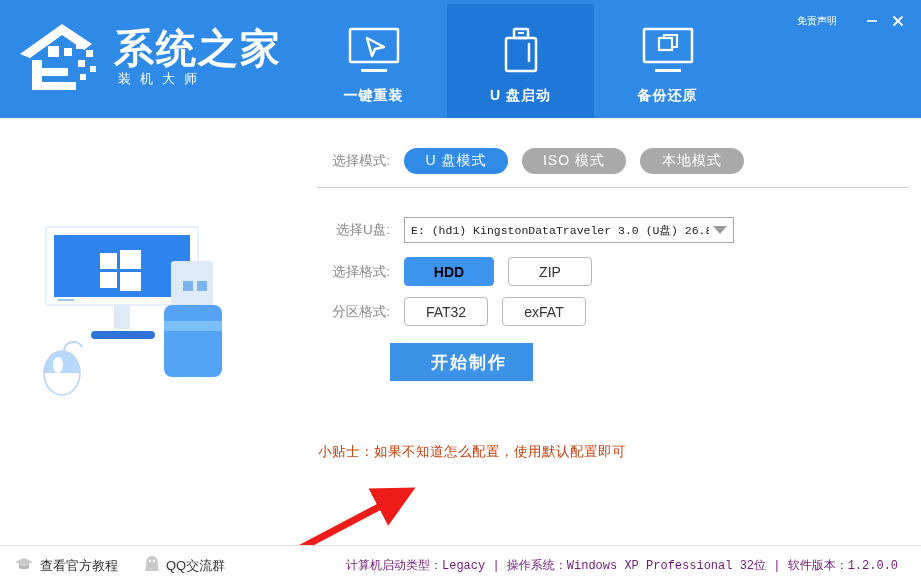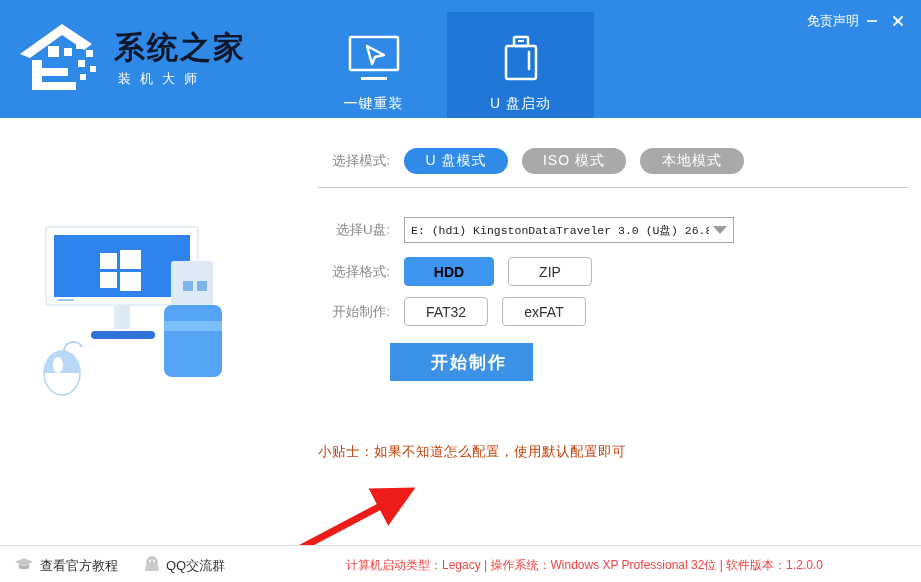--- a/index.html
+++ b/index.html
@@ -13,42 +13,42 @@
     position:absolute;left:0;top:0;width:921px;height:118px;
     background:#2e8ae6;
   }
   .logo{
     position:absolute;left:18px;top:12px;width:260px;height:94px;
     display:flex;align-items:center;
   }
   .logo-mark{width:92px;height:78px;position:relative;flex:0 0 auto;}
   .logo-text{margin-left:4px;}
   .logo-title{
-    color:#0f172a;font-size:31px;font-weight:bold;letter-spacing:2px;
+    color:#ffffff;font-size:40px;font-weight:bold;letter-spacing:2px;
     line-height:38px;white-space:nowrap;
   }
   .logo-sub{
     color:#ffffff;font-size:13px;letter-spacing:9px;line-height:20px;
     margin-top:2px;white-space:nowrap;padding-left:4px;
   }
-  .tabs{position:absolute;left:300px;top:12px;height:146px;display:flex;}
+  .tabs{position:absolute;left:300px;top:4px;height:146px;display:flex;font-weight:bold;}
   .tab{
     width:147px;height:118px;display:flex;flex-direction:column;
     align-items:center;justify-content:center;cursor:pointer;
     box-sizing:border-box;padding-top:6px;
   }
   .tab.active{background:#1f78d8;}
   .tab-icon{height:52px;display:flex;align-items:center;justify-content:center;}
   .tab-label{
     color:#ffffff;font-size:14px;margin-top:8px;letter-spacing:1px;
     white-space:nowrap;
   }
   .win-ctrls{position:absolute;right:10px;top:8px;display:flex;align-items:center;}
   .disclaimer{
-    color:#ffffff;font-size:13px;cursor:pointer;white-space:nowrap;
+    color:#ffffff;font-size:10px;margin-right:22px;cursor:pointer;white-space:nowrap;
   }
   .wbtn{
     width:26px;height:26px;display:flex;align-items:center;justify-content:center;
     color:#ffffff;cursor:pointer;
   }
   
   .content{position:absolute;left:0;top:118px;width:730px;height:427px;background:#fff;}
   .illus{position:absolute;left:38px;top:105px;width:240px;height:190px;}
   .panel{position:absolute;left:318px;top:0;width:592px;}
   .row{display:flex;align-items:center;}
@@ -103,22 +103,22 @@
   
   .status{
     position:absolute;left:0;top:545px;width:921px;height:37px;
     background:#ffffff;border-top:1px solid #dddddd;
   }
   .status-left{position:absolute;left:14px;top:9px;display:flex;align-items:center;}
   .slink{display:flex;align-items:center;margin-right:26px;cursor:pointer;}
   .slink-label{font-size:13px;color:#333333;margin-left:6px;white-space:nowrap;}
   .status-right{
     position:absolute;left:346px;top:11px;
-    font-family:Liberation Sans, sans-serif;
-    font-size:12px;color:#ef4444;white-space:nowrap;letter-spacing:0px;
+    font-family:Liberation Mono, monospace;
+    font-size:12px;color:#701a75;white-space:nowrap;letter-spacing:0px;
   }
 </style>
 </head>
 <body>
 
 <div class="header">
 
   <div class="logo">
     <div class="logo-mark">
       <svg width="92" height="78" viewBox="0 0 92 78">
@@ -158,20 +158,31 @@
         <svg width="74" height="52" viewBox="0 0 74 52">
           <rect x="30" y="2" width="14" height="9" rx="1" fill="none" stroke="#ffffff" stroke-width="2.5"></rect>
           <rect x="22" y="11" width="30" height="33" rx="2" fill="none" stroke="#ffffff" stroke-width="2.5"></rect>
           <line x1="45" y1="17" x2="45" y2="34" stroke="#ffffff" stroke-width="2.5" stroke-linecap="round"></line>
           <line x1="34" y1="6" x2="40" y2="6" stroke="#ffffff" stroke-width="2"></line>
         </svg>
       </div>
       <div class="tab-label">U 盘启动</div>
     </div>
 
+    <div class="tab">
+      <div class="tab-icon">
+        <svg width="74" height="52" viewBox="0 0 74 52">
+          <rect x="13" y="2" width="48" height="33" rx="1" fill="none" stroke="#ffffff" stroke-width="2.5"></rect>
+          <rect x="28" y="11" width="13" height="12" fill="none" stroke="#ffffff" stroke-width="2.2"></rect>
+          <path d="M33 11 L33 8 L46 8 L46 20 L41 20" fill="none" stroke="#ffffff" stroke-width="2.2"></path>
+          <rect x="24" y="42" width="26" height="3" fill="#ffffff"></rect>
+        </svg>
+      </div>
+      <div class="tab-label">备份还原</div>
+    </div>
 
   </div>
 
   <div class="win-ctrls">
     <div class="disclaimer">免责声明</div>
     <div class="wbtn">
       <svg width="16" height="16" viewBox="0 0 16 16">
           <line x1="3" y1="8" x2="13" y2="8" stroke="#ffffff" stroke-width="1.6"></line>
         </svg>
     </div>
@@ -230,21 +241,21 @@
       </div>
     </div>
 
     <div class="row fmt-row">
       <div class="lbl">选择格式:</div>
       <div class="btn sel">HDD</div>
       <div class="btn unsel">ZIP</div>
     </div>
 
     <div class="row part-row">
-      <div class="lbl">开始制作:</div>
+      <div class="lbl">分区格式:</div>
       <div class="btn unsel">FAT32</div>
       <div class="btn unsel w2">exFAT</div>
     </div>
 
     <div class="start-wrap">
       <div class="start-btn">开始制作</div>
     </div>
 
     <div class="tip">小贴士：如果不知道怎么配置，使用默认配置即可</div>
   </div>

